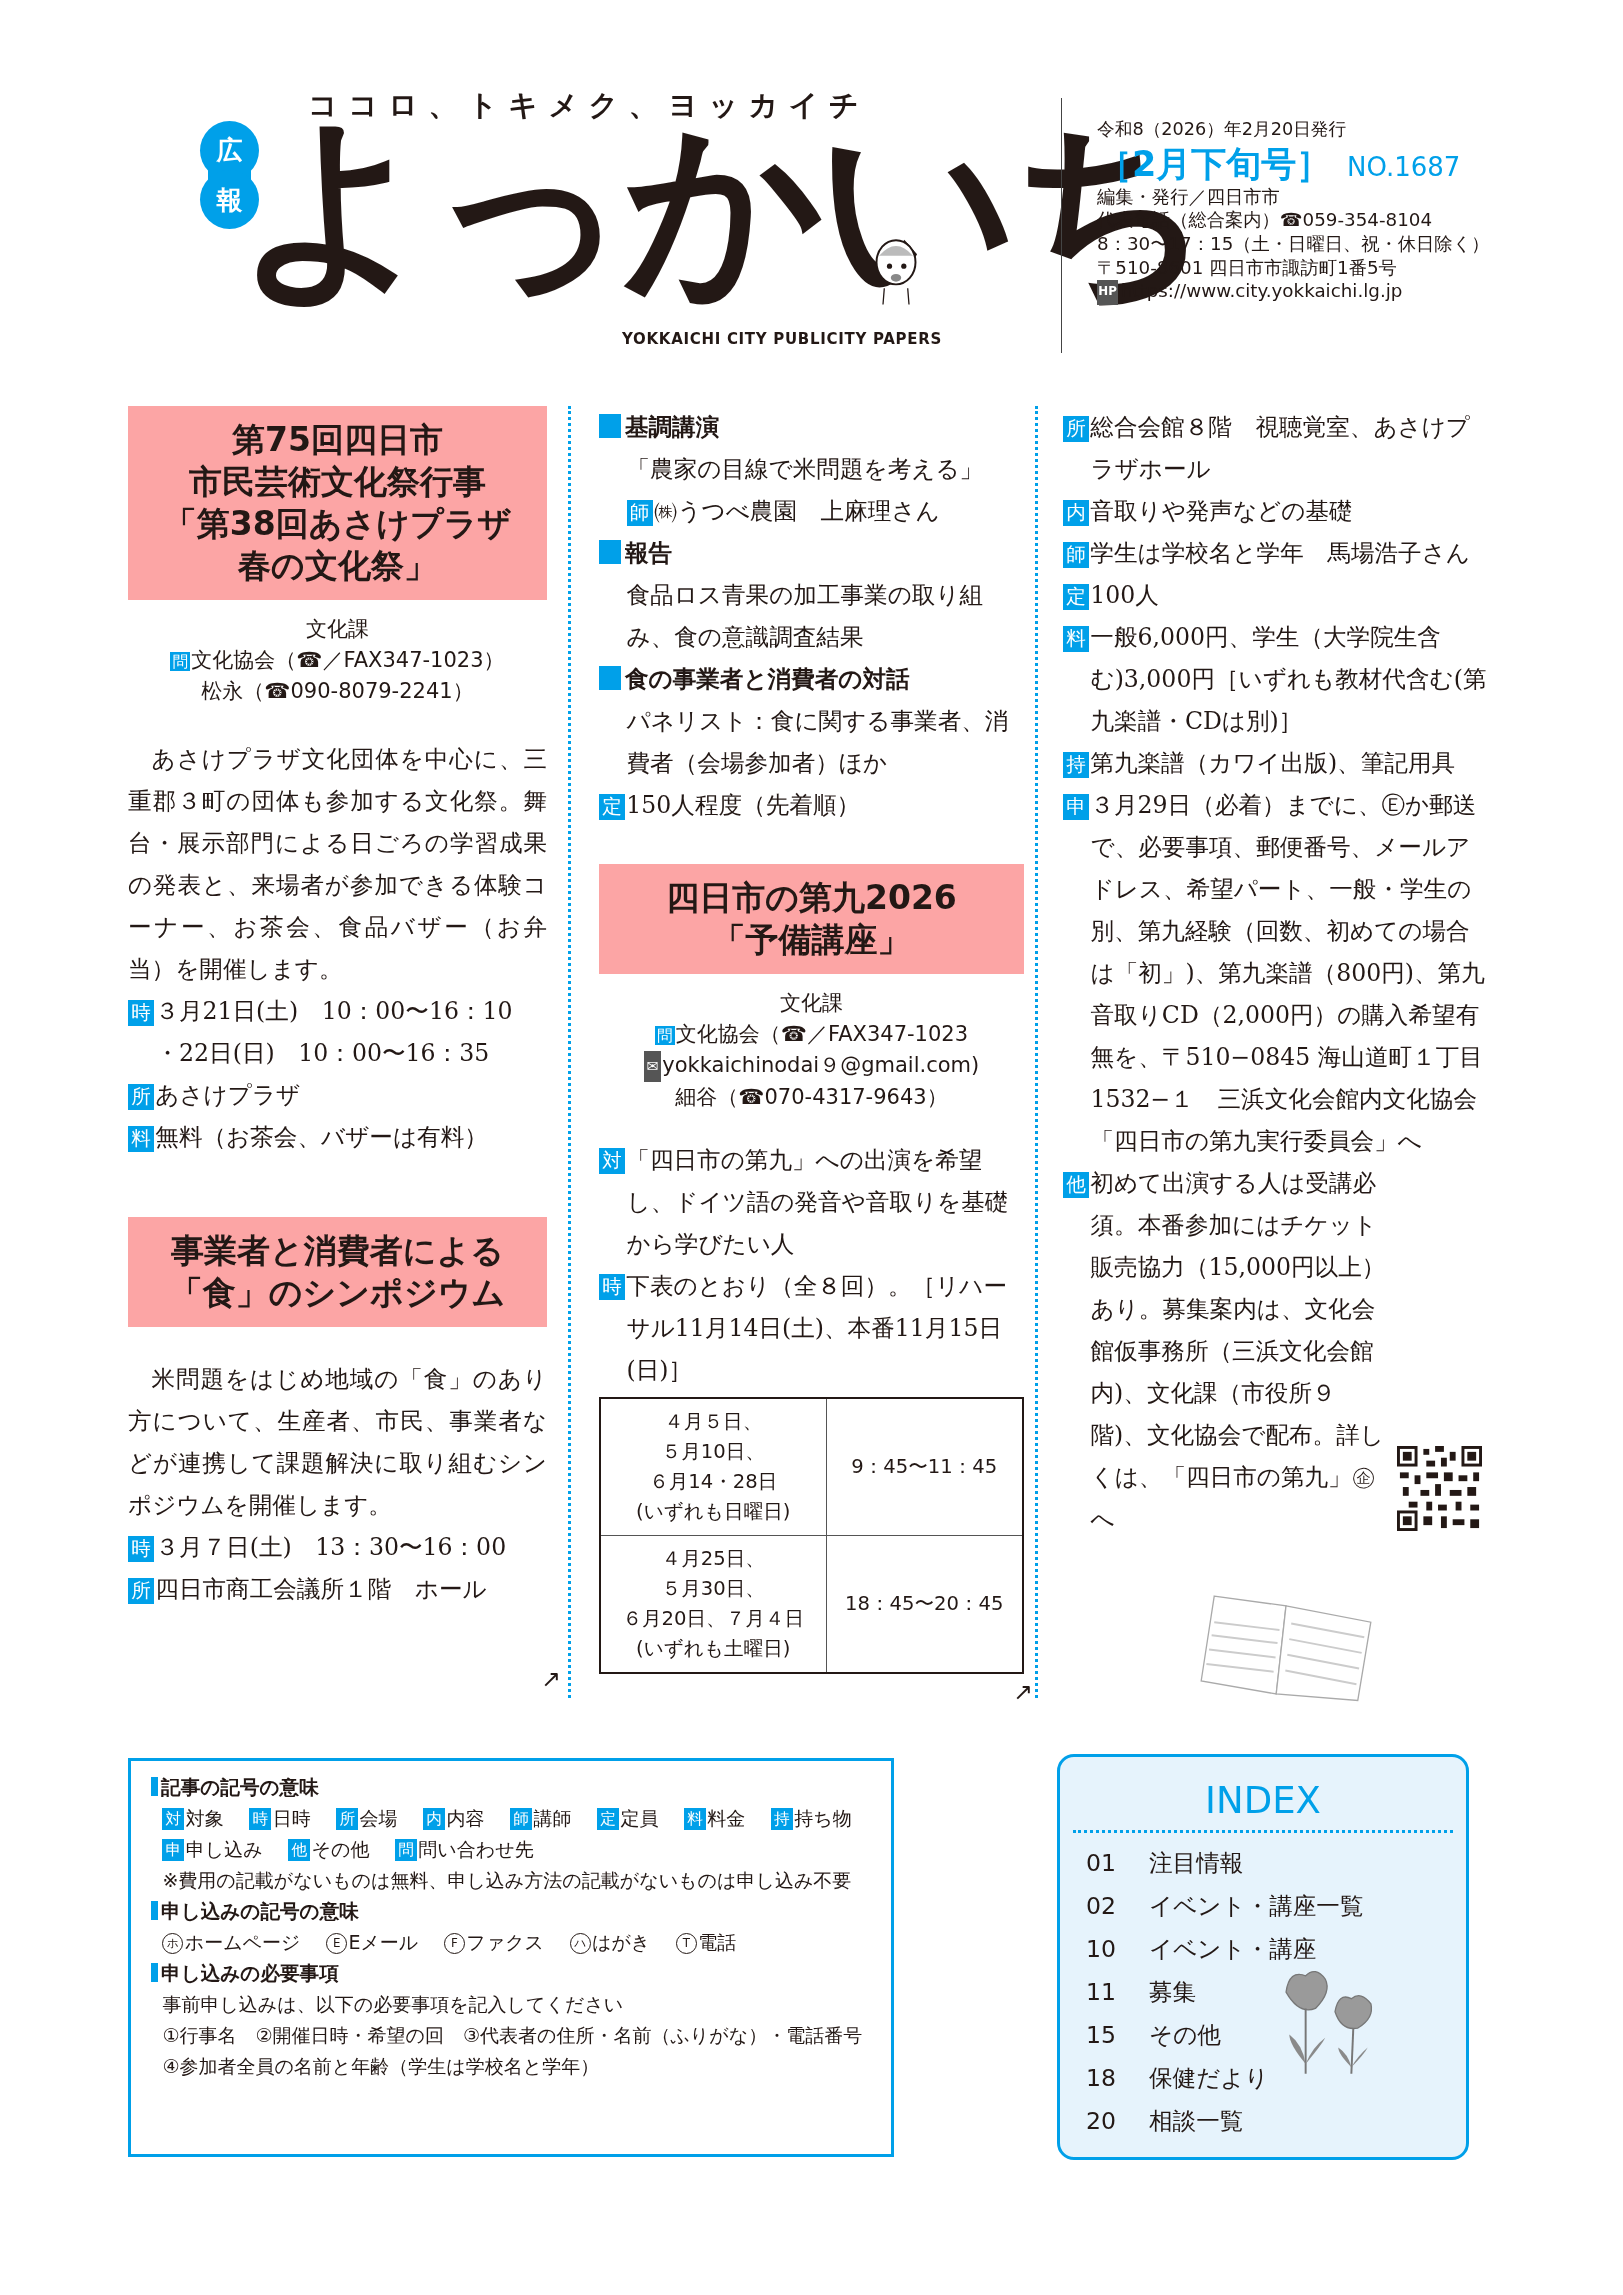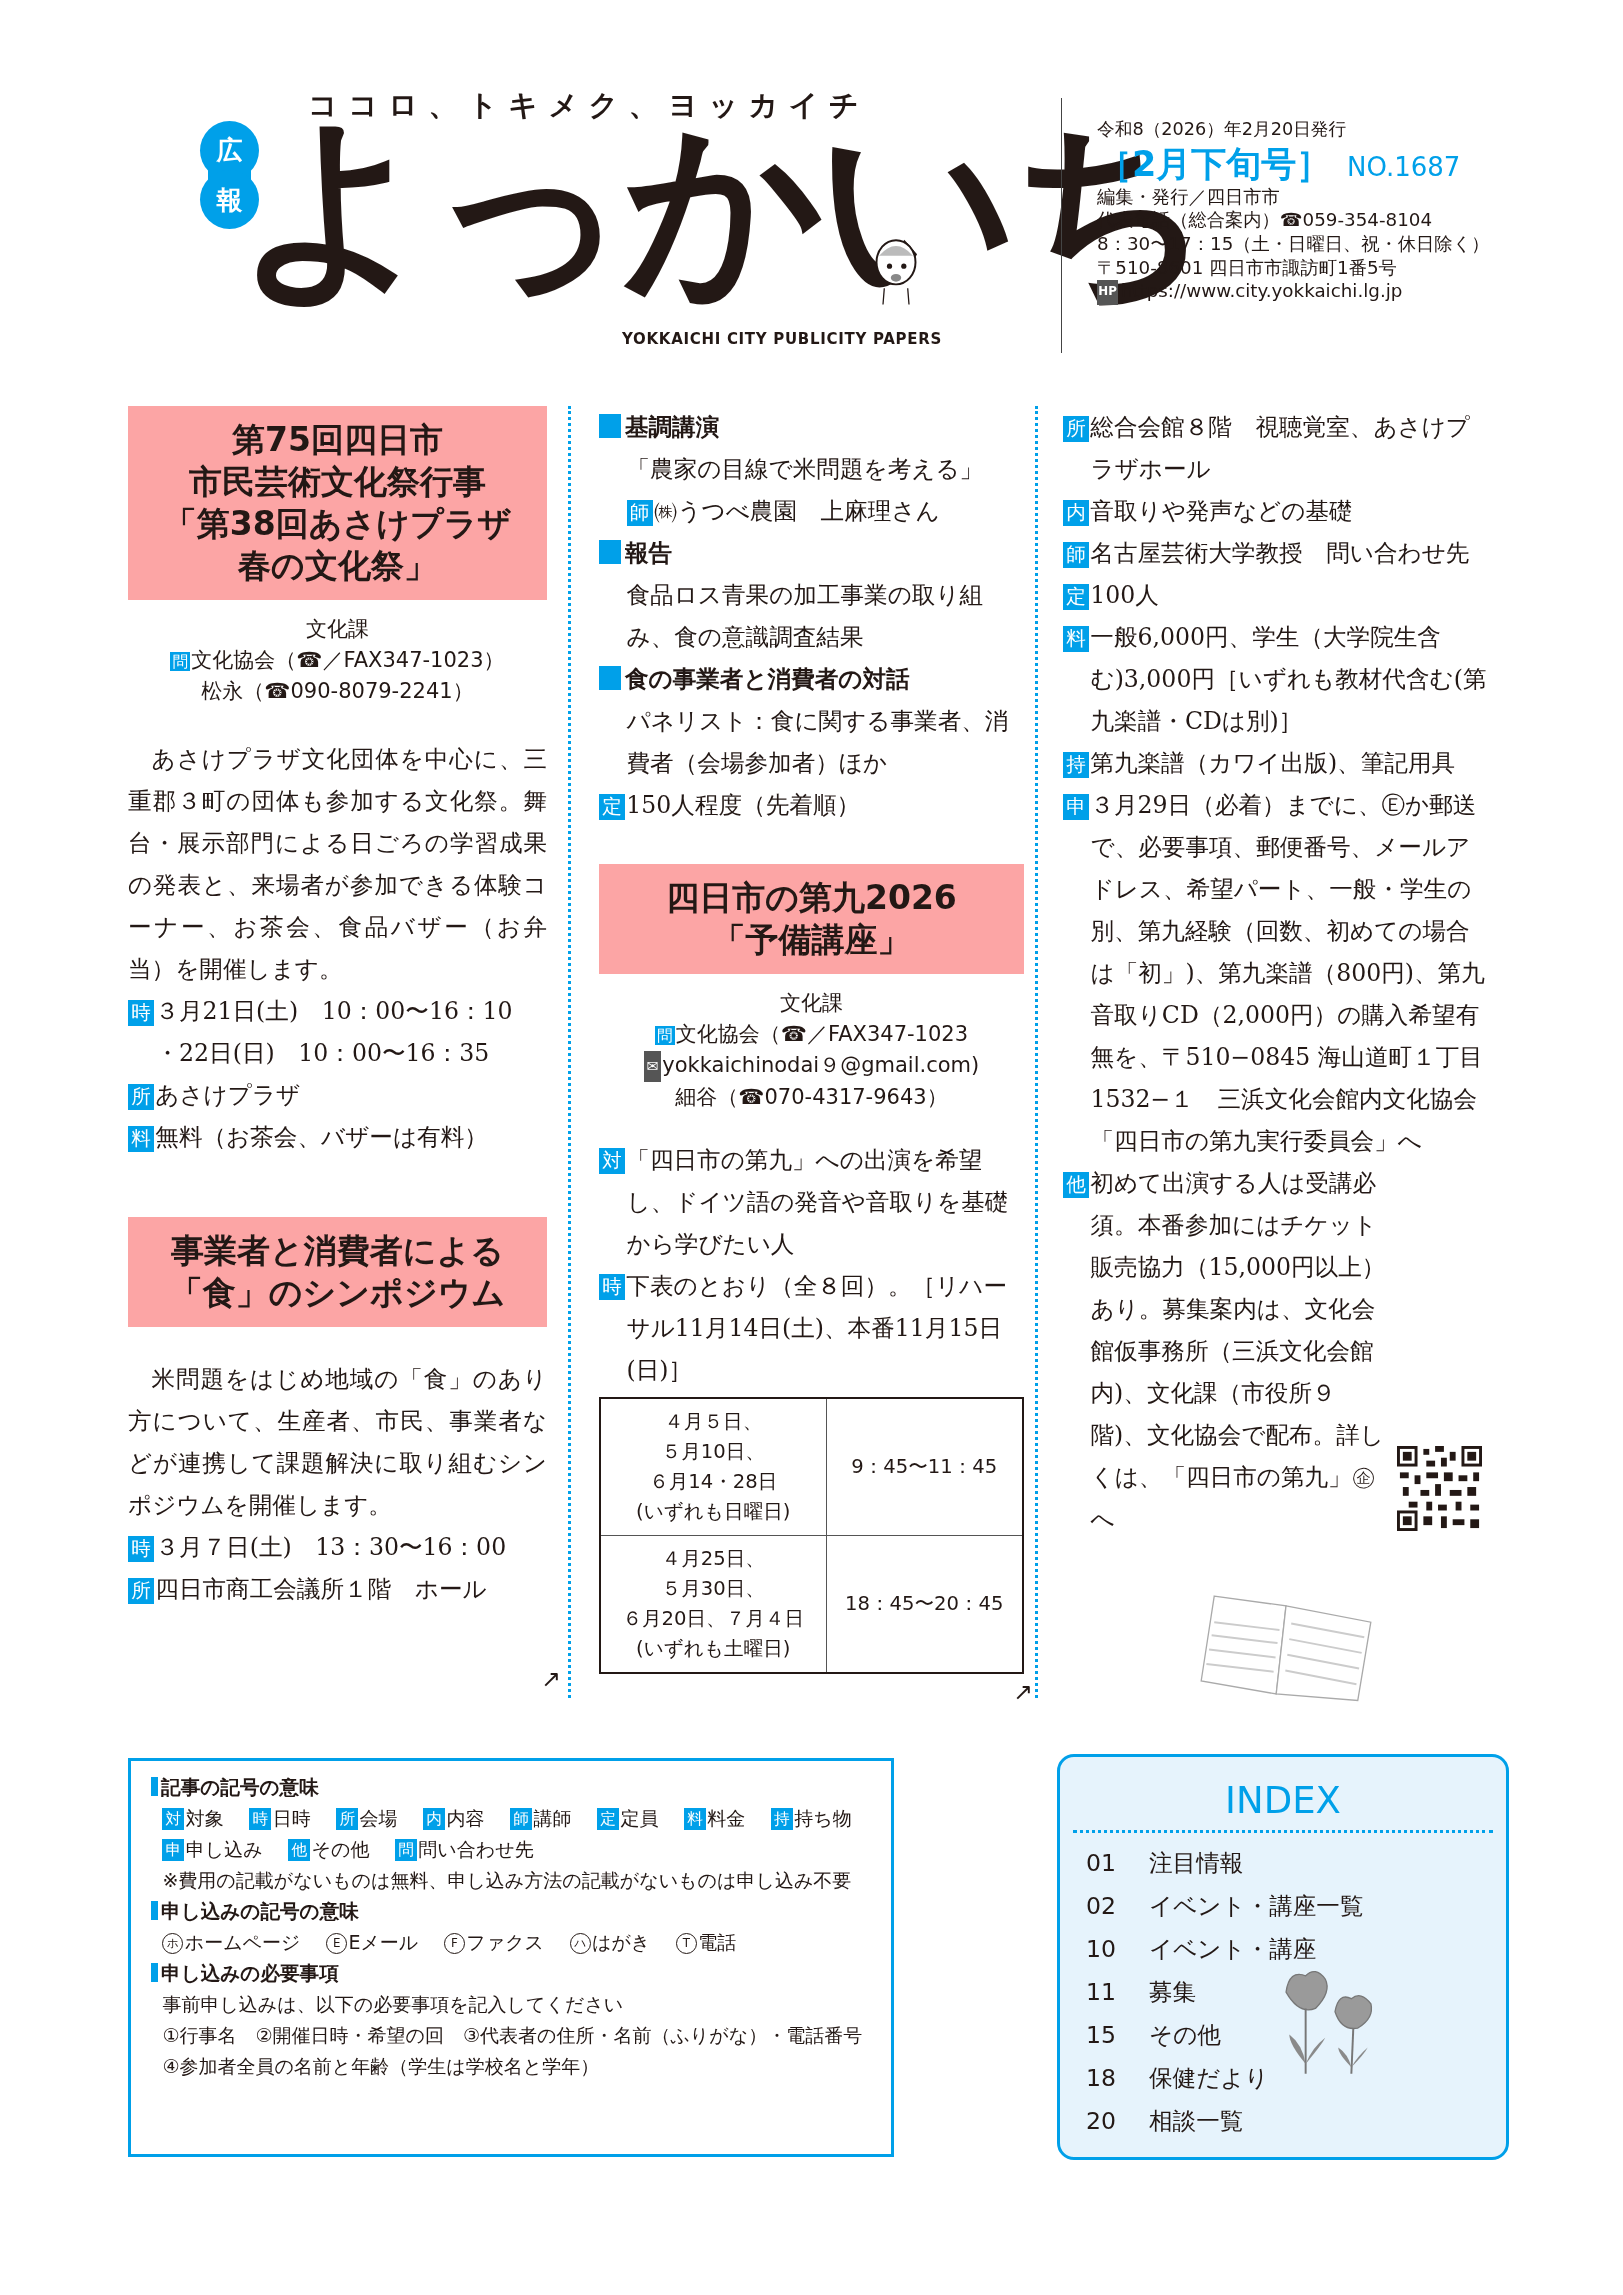--- a/index.html
+++ b/index.html
@@ -66,21 +66,21 @@
   .legend .lh .sq { width: 7.9px; height: 19.6px; vertical-align: -2.6px; margin-right: 2.6px; }
   .legend .lt { font-size: 19px; line-height: 31px; padding-left: 11.8px; white-space: nowrap; }
   .legend .lt .item { margin-right: 19.6px; }
   .legend .tag { font-size: 15.7px; line-height: 22px; width: 22px; height: 22px; }
   .hpid { display: inline-block; font-size: 14.4px; vertical-align: middle; }
   .hpid .hp { background: #555; color: #fff; padding: 0.7px 1.3px; }
   .hpid .id { border: 1.3px solid #555; padding: 0 1.3px; margin-left: 0.7px; }
   .circ { display: inline-block; width: 21px; height: 21px; border: 1.3px solid #231815; border-radius: 50%; font-size: 11.8px; line-height: 18.3px; text-align: center; vertical-align: middle; margin-right: 1.3px; }
 
   
-  .index { position: absolute; left: 1057px; top: 1754px; width: 452px; height: 406px; border: 3.3px solid #00a0e9; border-radius: 17px; background: #e6f3fc; font-family: "DejaVu Sans", sans-serif; }
+  .index { position: absolute; left: 1057px; top: 1754px; width: 412px; height: 406px; border: 3.3px solid #00a0e9; border-radius: 17px; background: #e6f3fc; font-family: "DejaVu Sans", sans-serif; }
   .index .title { text-align: center; color: #00a0e9; font-size: 37px; line-height: 52px; margin-top: 18.3px; }
   .index .rule { margin: 2.6px 13px 0 13px; border-top: 3.3px dotted #00a0e9; }
   .index ul { list-style: none; margin: 9.2px 0 0 26px; }
   .index li { font-size: 23.6px; line-height: 43px; }
   .index li .num { display: inline-block; width: 63px; }
   .flowers { position: absolute; left: 1276px; top: 1966px; width: 105px; height: 111px; }
 </style>
 </head>
 <body>
 
@@ -202,21 +202,21 @@
       </tr>
     </tbody>
       </table>
   </article>
 </div>
 <div class="arrow" style="left:1013px; top:1678px;">↗</div>
 
 <div class="col col3" style="padding-right:19.6px;">
   <div class="row"><span class="tag">所</span><span>総合会館８階　視聴覚室、あさけプラザホール</span></div>
   <div class="row"><span class="tag">内</span><span>音取りや発声などの基礎</span></div>
-  <div class="row"><span class="tag">師</span><span>名古屋芸術大学教授　問い合わせ先</span></div>
+  <div class="row"><span class="tag">師</span><span>学生は学校名と学年　馬場浩子さん</span></div>
   <div class="row"><span class="tag">定</span><span>100人</span></div>
   <div class="row"><span class="tag">料</span><span>一般6,000円、学生（大学院生含む)3,000円［いずれも教材代含む(第九楽譜・CDは別)］</span></div>
   <div class="row"><span class="tag">持</span><span>第九楽譜（カワイ出版)、筆記用具</span></div>
   <div class="row"><span class="tag">申</span><span>３月29日（必着）までに、Ⓔか郵送で、必要事項、郵便番号、メールアドレス、希望パート、一般・学生の別、第九経験（回数、初めての場合は「初」)、第九楽譜（800円)、第九音取りCD（2,000円）の購入希望有無を、〒510−0845 海山道町１丁目1532−１　三浜文化会館内文化協会「四日市の第九実行委員会」へ</span></div>
   <div class="row" style="padding-right:98px;"><span class="tag">他</span><span>初めて出演する人は受講必須。本番参加にはチケット販売協力（15,000円以上）あり。募集案内は、文化会館仮事務所（三浜文化会館内)、文化課（市役所９階)、文化協会で配布。詳しくは、「四日市の第九」㊭へ</span></div>
 </div>
 
 <svg class="qr" viewBox="0 0 29 29">
   <rect width="29" height="29" fill="#fff"></rect>
   <g fill="#231815">

